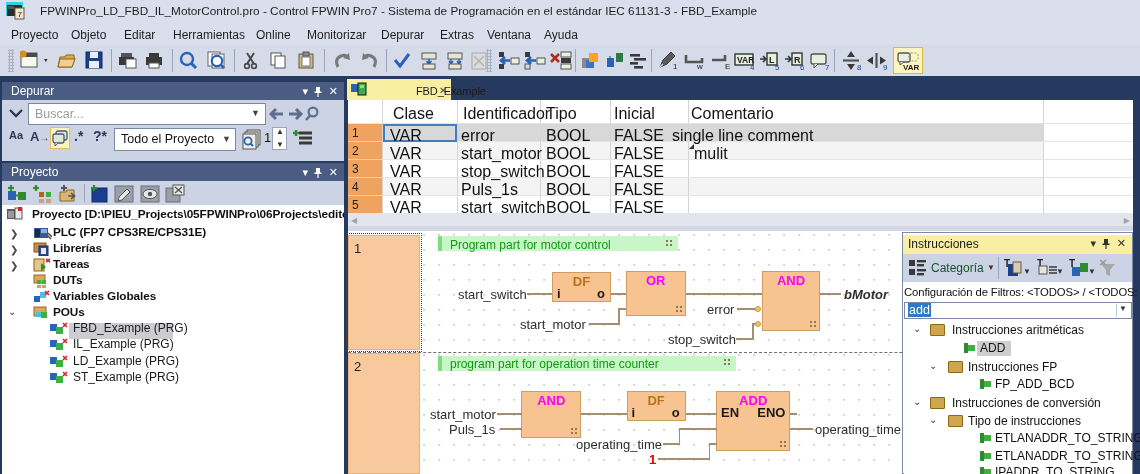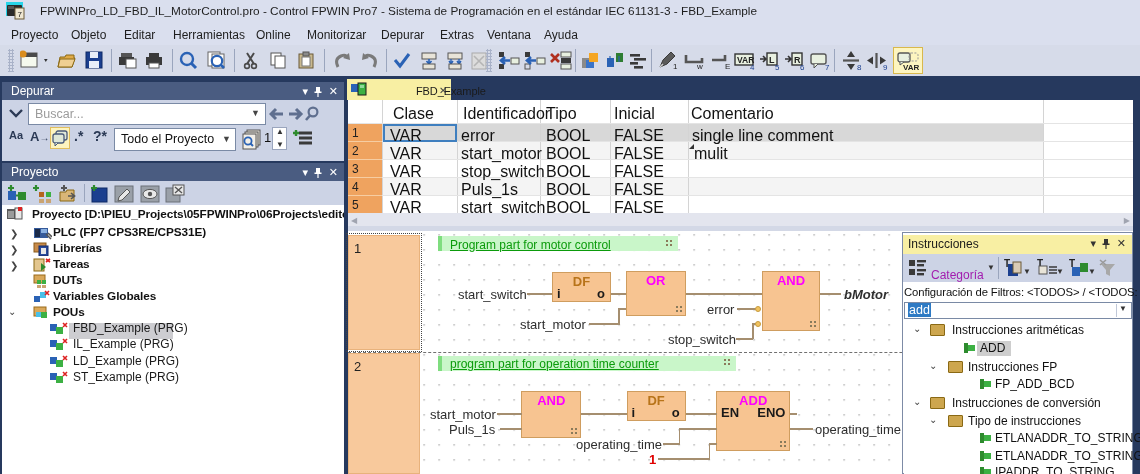--- a/index.html
+++ b/index.html
@@ -40,21 +40,21 @@
 .cell { position:absolute; font-size:16px; color:#111; white-space:nowrap; }
 .scrollstrip { left:348px; top:213px; width:785px; height:13px; background:#e3e5ee; }
 
 .fbd { left:348px; top:231px; width:785px; height:243px; background:#ffffff; }
 .dots { position:absolute; left:73px; top:0; width:712px; height:243px; }
 .ncell { position:absolute; left:0px; width:72px; background:#f8c99c; border:1px solid #e8b27c; }
 .ncell .n { position:absolute; left:5px; top:5px; font-size:13px; color:#222; }
 .netsep { position:absolute; left:0; top:121px; width:785px; height:0;
   border-top:1.4px dashed #707070; }
 .cbar { position:absolute; height:15px; background:#c9f6c9; border-left:4px solid #7fdd7f; }
-.cbar span { position:absolute; left:8px; top:1.5px; font-size:12px; color:#0b9b0b; white-space:nowrap;text-decoration:underline; }
+.cbar span { position:absolute; left:8px; top:1.5px; font-size:12px; color:#0b9b0b; white-space:nowrap; }
 .blk { position:absolute; background:#f7c491; border:1.4px solid #cf9d5f; }
 .blk .t { position:absolute; top:1px; width:100%; text-align:center; font-size:13px; font-weight:bold; }
 .mag { color:#ff00ff; }
 .dfy { color:#b8741a; }
 .pin { position:absolute; font-size:13px; font-weight:bold; color:#1a1a1a; }
 .wire { position:absolute; background:#a58e6f; }
 .flabel { position:absolute; font-size:13px; color:#2e2e2e; white-space:nowrap; }
 .cdot { position:absolute; width:6px; height:6px; border-radius:50%;
   background:#f2c35f; border:1px solid #c79b3f; }
 .rhandle { position:absolute; width:9px; height:9px;
@@ -482,21 +482,21 @@
     <div class="rownum" style="top:24px;">1</div>
     <div class="rownum" style="top:42px;">2</div>
     <div class="rownum" style="top:60px;">3</div>
     <div class="rownum" style="top:78px;">4</div>
     <div class="rownum" style="top:96px;">5</div>
     <div class="abs" style="left:35px; top:24px; width:74px; height:18px; border:2px solid #3f7fbf;"></div>
     <div class="cell" style="left:42px; top:27px;">VAR</div>
       <div class="cell" style="left:113px; top:27px;">error</div>
       <div class="cell" style="left:198px; top:27px;">BOOL</div>
       <div class="cell" style="left:266px; top:27px;">FALSE</div>
-      <div class="cell" style="left:344px; top:27px;">single line comment</div>
+      <div class="cell" style="left:324px; top:27px;">single line comment</div>
     <div class="cell" style="left:42px; top:45px;">VAR</div>
       <div class="cell" style="left:113px; top:45px;">start_motor</div>
       <div class="cell" style="left:198px; top:45px;">BOOL</div>
       <div class="cell" style="left:266px; top:45px;">FALSE</div>
       <div class="cell" style="left:346px; top:45px;">mulit</div>
     <svg class="abs" style="left:341px; top:44px;" width="5" height="5">
         <path d="M0 5 L5 5 L5 0 Z" fill="#333"></path>
       </svg>
     <div class="cell" style="left:42px; top:63px;">VAR</div>
       <div class="cell" style="left:113px; top:63px;">stop_switch</div>
@@ -624,21 +624,21 @@
     </div>
     <div class="instr-tool">
       <svg class="abs" style="left:5px; top:5px;" width="20" height="18">
         <rect x="1" y="1" width="6" height="6" fill="#3a3a3a"></rect>
           <rect x="1" y="10" width="6" height="6" fill="#3a3a3a"></rect>
         <rect x="9" y="1" width="9" height="2.4" fill="#3a3a3a"></rect>
           <rect x="9" y="5" width="7" height="2.4" fill="#3a3a3a"></rect>
         <rect x="9" y="10" width="9" height="2.4" fill="#3a3a3a"></rect>
           <rect x="9" y="14" width="7" height="2.4" fill="#3a3a3a"></rect>
       </svg>
-      <span style="position:absolute; left:28px; top:14px; font-size:12px; color:#a21caf;">Categoría</span>
+      <span style="position:absolute; left:28px; top:7px; font-size:12px; color:#14532d;">Categoría</span>
       <span style="position:absolute; left:84px; top:9px; font-size:8px; color:#333;">▼</span>
       <div class="tsep" style="left:95px; top:3px; height:22px;"></div>
       <svg class="abs" style="left:101px; top:4px;" width="26" height="20">
         <text x="0" y="9" font-size="10" font-weight="bold" fill="#222" font-family="Liberation Sans">T</text>
         <rect x="4" y="6" width="10" height="12" fill="#1b3f8f"></rect>
         <rect x="9" y="4" width="8" height="11" fill="#d9cbb5" stroke="#6b5b38"></rect>
         <text x="19" y="16" font-size="8" fill="#333" font-family="Liberation Sans">▼</text>
       </svg>
       <svg class="abs" style="left:134px; top:4px;" width="26" height="20">
         <text x="0" y="9" font-size="10" font-weight="bold" fill="#222" font-family="Liberation Sans">T</text>

